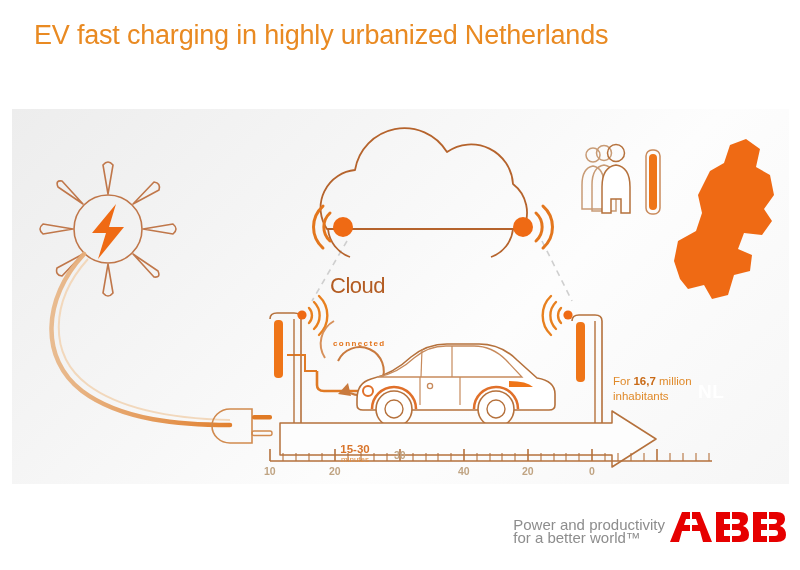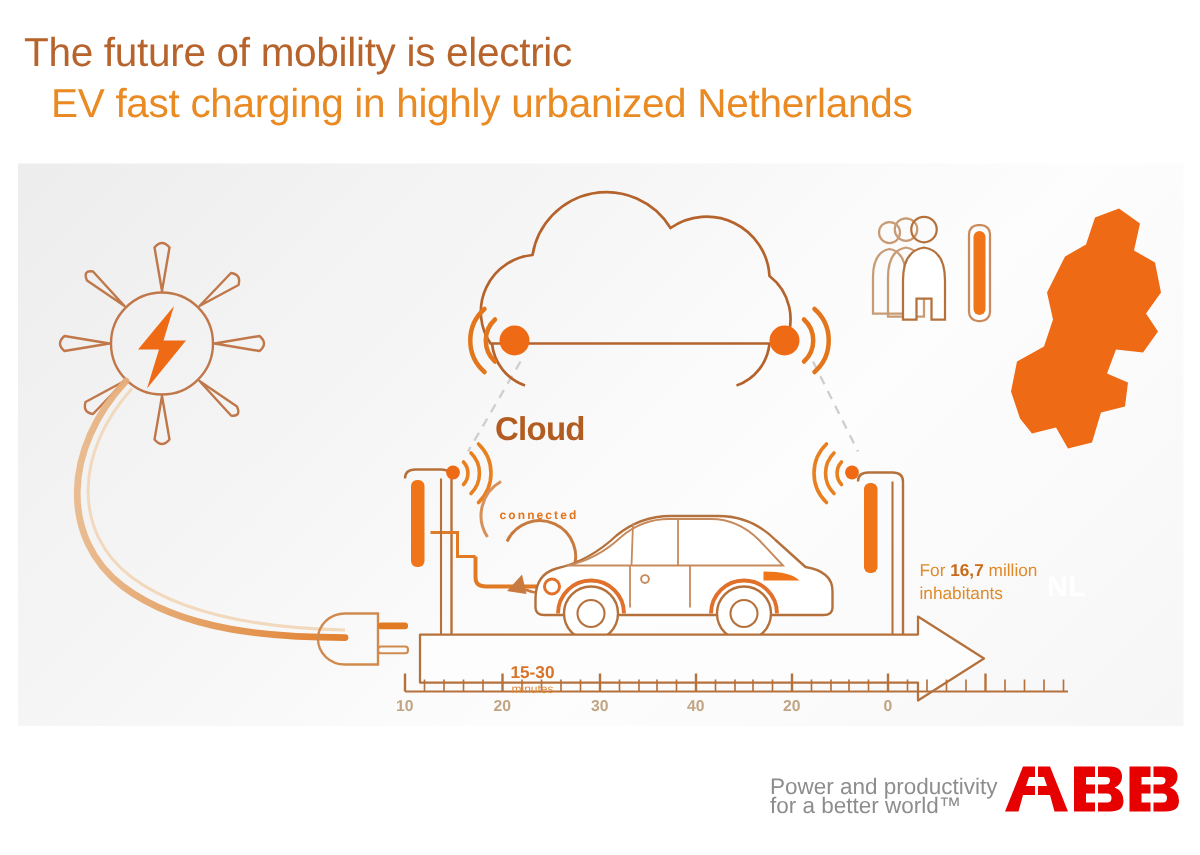--- a/index.html
+++ b/index.html
@@ -13,21 +13,21 @@
   .title-2{font-size:27px;color:#e98a22;letter-spacing:-0.2px;line-height:34px;white-space:nowrap;margin-left:18px;}
 
   .panel{
     position:absolute;left:12px;top:109px;width:777px;height:375px;
     background:linear-gradient(135deg,#ededed 0%,#f4f4f4 28%,#fdfdfd 62%,#f6f6f6 100%);
     overflow:hidden;
   }
   .panel svg{position:absolute;left:0;top:0;}
 
   
-  .cloud-word{position:absolute;left:318px;top:164px;font-size:22px;font-weight:bold;color:#b35c22;letter-spacing:-0.5px;text-align:right;}
+  .cloud-word{position:absolute;left:318px;top:164px;font-size:22px;font-weight:normal;color:#b35c22;letter-spacing:-0.5px;text-align:right;}
   .cloud-sub{position:absolute;left:321px;top:190px;font-size:8px;font-weight:bold;color:#e3751d;letter-spacing:1.4px;margin-top:40px;}
   .cloud-list{position:absolute;left:394px;top:164px;font-size:11.5px;color:#d77b2a;line-height:14.5px;}
 
   .inhab{position:absolute;left:601px;top:224px;font-size:11.5px;color:#e08a2a;line-height:14.5px;width:105px;margin-top:41px;}
   .inhab b{color:#c96a16;}
 
   .nl-label{position:absolute;left:686px;top:272px;font-size:19px;font-weight:bold;color:#ffffff;letter-spacing:0.5px;}
 
   .minutes{position:absolute;left:321px;top:334px;width:44px;text-align:center;}
   .minutes .m1{font-size:11.5px;font-weight:bold;color:#d8742a;line-height:12px;text-align:center;}
@@ -36,21 +36,20 @@
   .tickmark-lbl{position:absolute;font-size:10.5px;color:#c0a483;font-weight:bold;}
 
   
   .foot-tag{position:absolute;right:135px;bottom:26px;text-align:left;font-size:15px;color:#8d8d8d;line-height:13px;}
   .abb-logo{position:absolute;right:14px;bottom:22px;}
 </style>
 </head>
 <body>
 
 <div class="titles">
-  <div class="title-1">The future of mobility is electric</div>
   <div class="title-2">EV fast charging in highly urbanized Netherlands</div>
 </div>
 
 <div class="panel">
 
   <svg width="777" height="375" viewBox="0 0 777 375">
     <defs>
       <linearGradient id="cablegrad" x1="0" y1="0" x2="1" y2="0">
         <stop offset="0%" stop-color="#e8b98c"></stop>
         <stop offset="100%" stop-color="#e07a25"></stop>
@@ -230,21 +229,21 @@
 
   <div class="nl-label">NL</div>
 
   <div class="minutes">
     <div class="m1">15-30</div>
     <div class="m2">minutes</div>
   </div>
 
   <div class="tickmark-lbl" style="left:252px;top:356px">10</div>
   <div class="tickmark-lbl" style="left:317px;top:356px">20</div>
-  <div class="tickmark-lbl" style="left:382px;top:356px">30</div>
+  <div class="tickmark-lbl" style="left:382px;top:340px">30</div>
   <div class="tickmark-lbl" style="left:446px;top:356px">40</div>
   <div class="tickmark-lbl" style="left:510px;top:356px">20</div>
   <div class="tickmark-lbl" style="left:577px;top:356px">0</div>
 </div>
 
 <div class="foot-tag">
   <div>Power and productivity</div>
   <div>for a better world™</div>
 </div>
 

